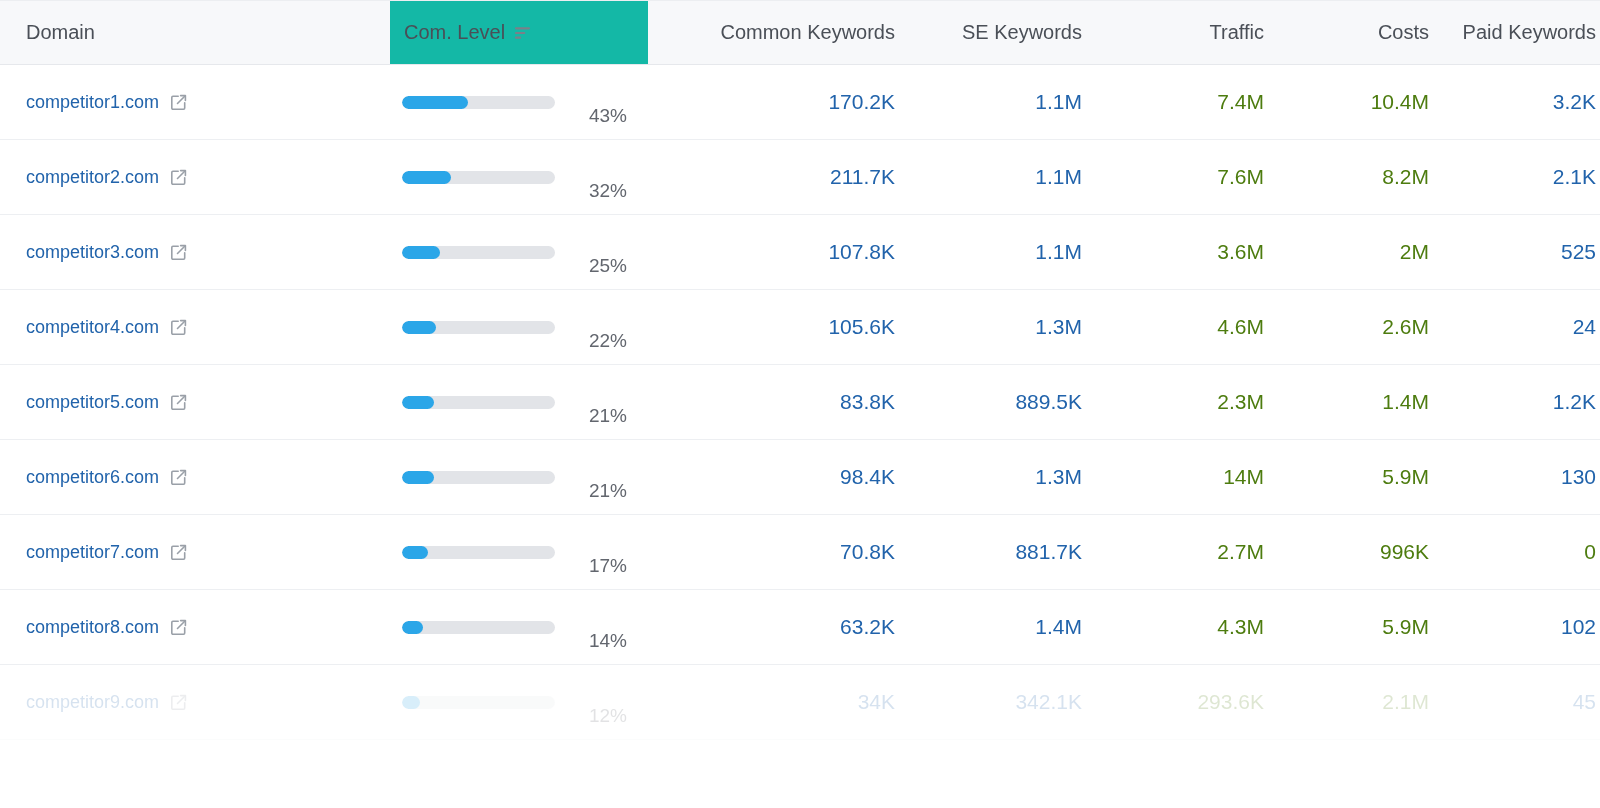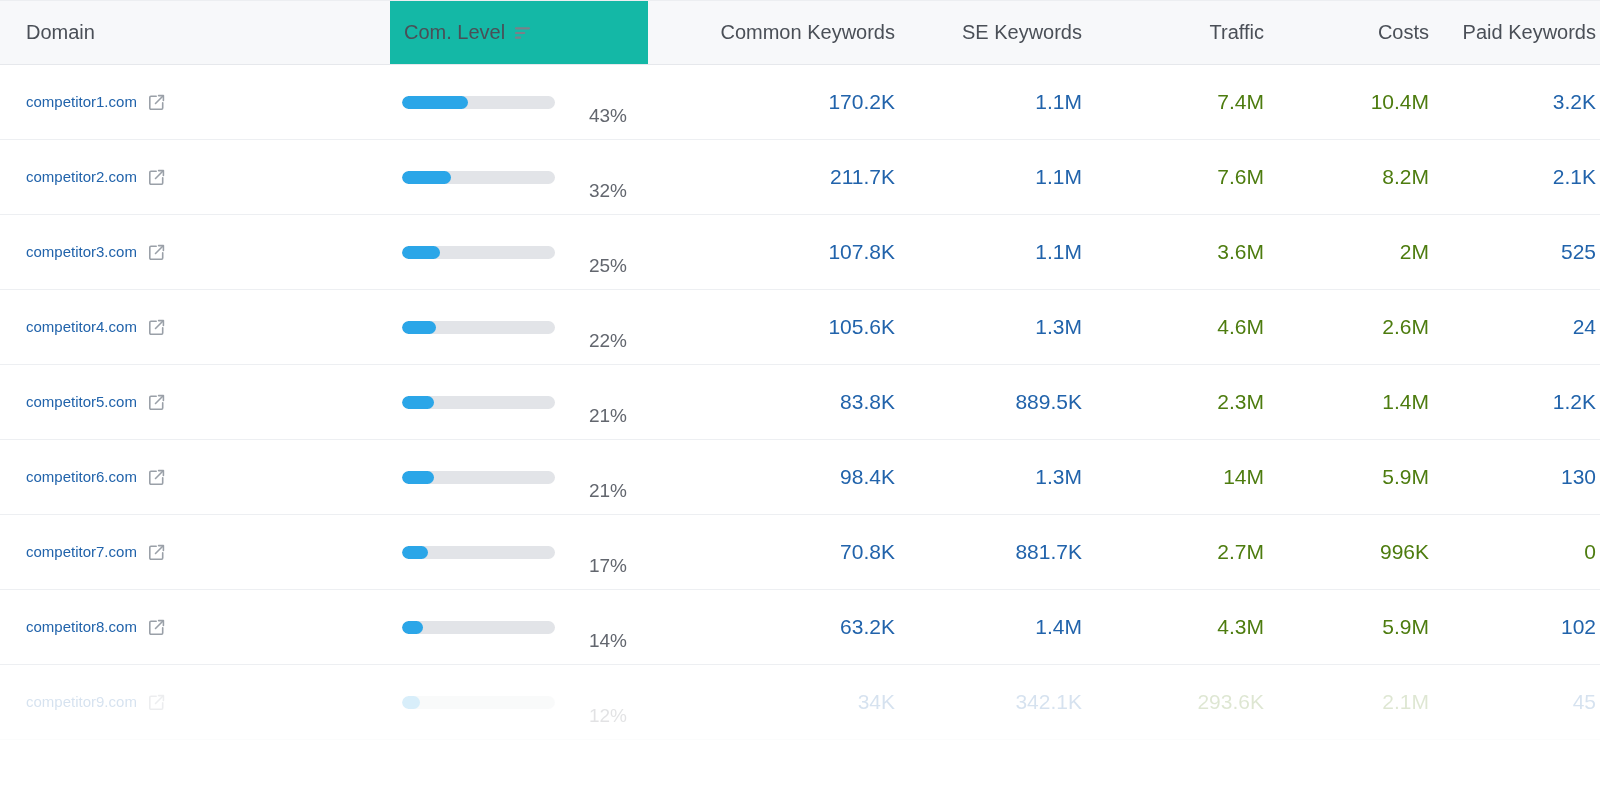--- a/index.html
+++ b/index.html
@@ -113,22 +113,23 @@
     align-items: center;
     gap: 9px;
     padding-left: 14px;
   }
 
   .sort-icon { display: flex; align-items: center; }
 
   
   .domain-link {
     display: inline-flex;
+    align-items: center;
     gap: 10px;
-    font-size: 15px;
+    font-size: 18px;
     color: #2163ab;
     text-decoration: none;
     cursor: pointer;
   }
   .ext-icon { display: flex; width: 19px; height: 19px; flex: none; }
 
   
   .bar-wrap {
     display: flex;
     align-items: center;

